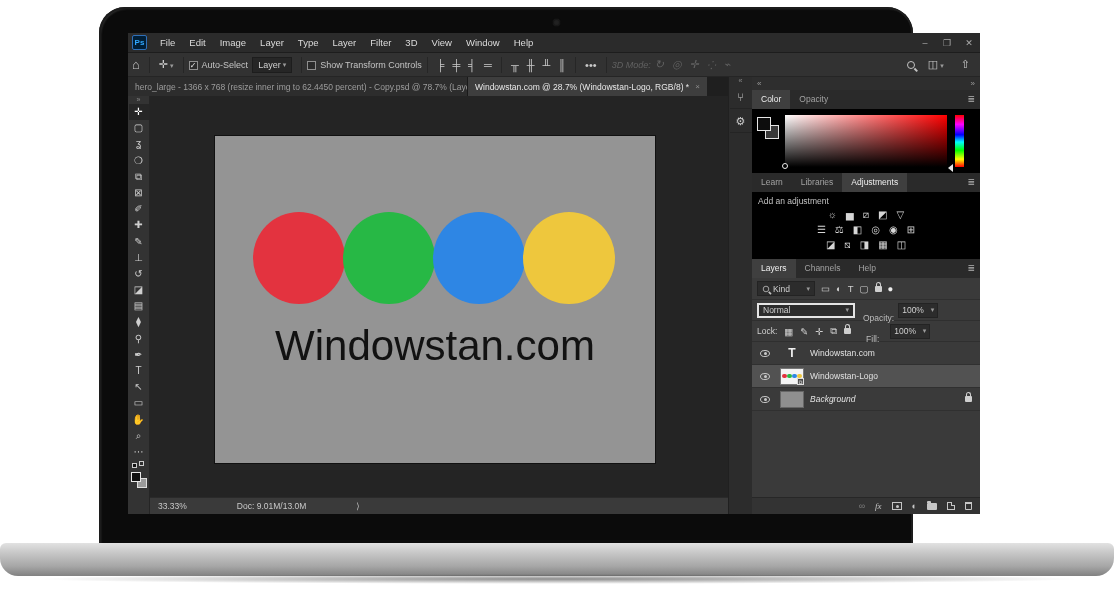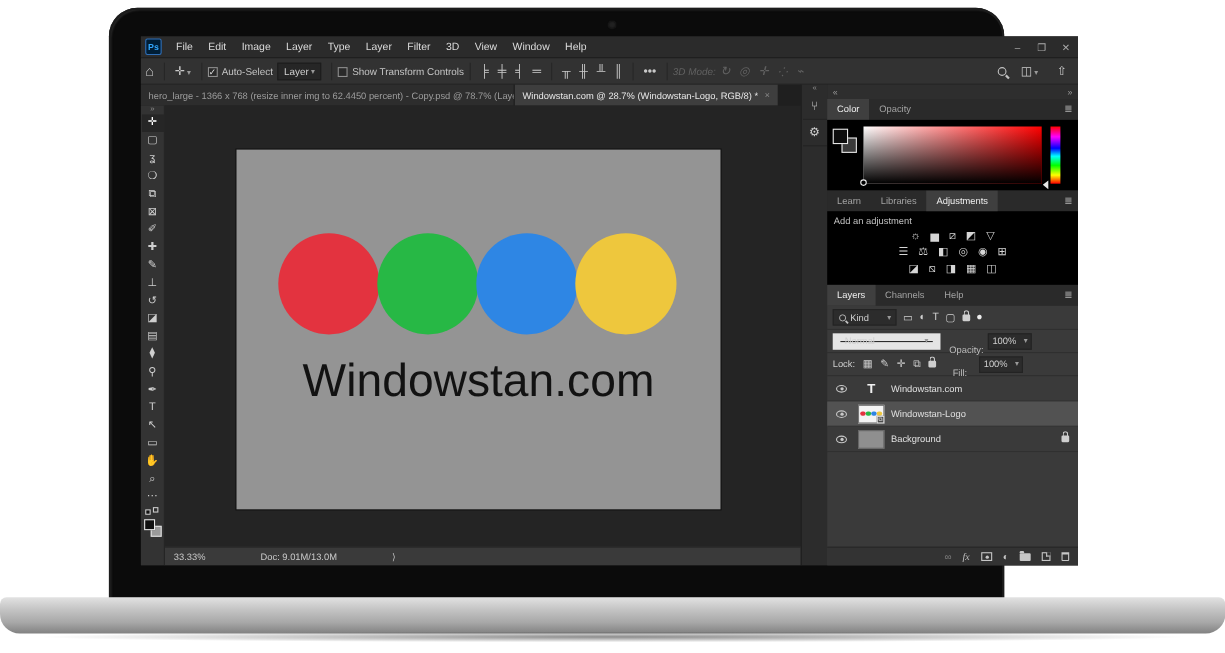--- a/index.html
+++ b/index.html
@@ -106,38 +106,38 @@
   .adj-body { height:67px; color:#d3d3d3; }
   .adj-hint { font-size:8.5px; color:#c2c2c2; padding:4px 0 1px 6px; }
   .adj-row { display:flex; justify-content:center; gap:9px; font-size:10px; line-height:15px; color:#d6d6d6; }
 
   .lay-body { height:236px; position:relative; background:#3a3a3a; }
   .row { display:flex; align-items:center; font-size:8.5px; color:#cfcfcf; }
   .filter-row { height:22px; border-bottom:1px solid #2f2f2f; padding:0 5px; gap:6px; }
   .kind-dd { background:#2c2c2c; border:1px solid #232323; width:58px; height:15px; display:flex; align-items:center; gap:3px; padding:0 4px; }
   .fr-ico { font-size:9.5px; color:#d0d0d0; }
   .blend-row { height:21px; border-bottom:1px solid #2f2f2f; padding:0 5px; }
-  .blend-dd { background:#2c2c2c; border:7px solid #e5e5e5; width:98px; height:15px; display:flex; align-items:center; padding:0 4px; justify-content:space-between; }
+  .blend-dd { background:#2c2c2c; border:2px solid #e5e5e5; width:98px; height:15px; display:flex; align-items:center; padding:0 4px; justify-content:space-between; }
   .small-lab { font-size:8.5px; color:#bdbdbd; margin:16px 4px 0 8px; }
   .val-dd { background:#2c2c2c; border:1px solid #232323; width:40px; height:15px; display:flex; align-items:center; justify-content:space-between; padding:0 3px; }
   .lock-row { height:21px; border-bottom:1px solid #2f2f2f; padding:0 5px; gap:7px; }
 
   .lrow { height:23px; display:flex; align-items:center; border-bottom:1px solid #303030; gap:6px; padding:0 0 0 4px; font-size:8.5px; color:#e0e0e0; }
   .lrow.sel { background:#525252; }
   .eye { width:10px; height:7px; border:1px solid #c9c9c9; border-radius:50%; position:relative; margin:0 4px; }
   .eye::after { content:""; position:absolute; left:3px; top:1.5px; width:3px; height:3px; background:#c9c9c9; border-radius:50%; }
   .thumb { width:24px; height:17px; display:flex; align-items:center; justify-content:center; }
   .thumb-t { color:#f0f0f0; font-size:12px; font-weight:bold; }
   .thumb-logo { background:#f4f4f4; border:1px solid #777; position:relative; }
   .thumb-logo i { width:4.5px; height:4.5px; border-radius:50%; display:inline-block; margin:0 .2px; }
   .so-badge { position:absolute; right:-1px; bottom:-1px; width:7px; height:7px; background:#4a4a4a; border:1px solid #ddd; font-size:5px; color:#eee; line-height:6px; text-align:center; }
   .thumb-bg { background:#8f8f8f; border:1px solid #666; }
   .lrow .lname { white-space:nowrap; }
   .lrow .right-lock { margin-left:auto; margin-right:8px; }
-  .italic { }
+  .italic { font-style:italic; }
 
   .lay-bottom { position:absolute; left:0; bottom:0; width:228px; height:17px; background:#333333;
                 border-top:1px solid #272727; display:flex; align-items:center; justify-content:flex-end;
                 gap:10px; padding-right:8px; color:#c6c6c6; font-size:9px; }
   .fx { font-style:italic; font-size:9px; font-family:"Liberation Serif",serif; }
 
   .padlock { width:7px; height:6px; background:#cfcfcf; display:inline-block; position:relative; border-radius:1px; }
   .padlock::before { content:""; position:absolute; left:1px; top:-4px; width:3px; height:4px;
                      border:1.2px solid #cfcfcf; border-bottom:none; border-radius:3px 3px 0 0; }
   .folder-ico { width:10px; height:7px; background:#c6c6c6; position:relative; display:inline-block; border-radius:1px; }

